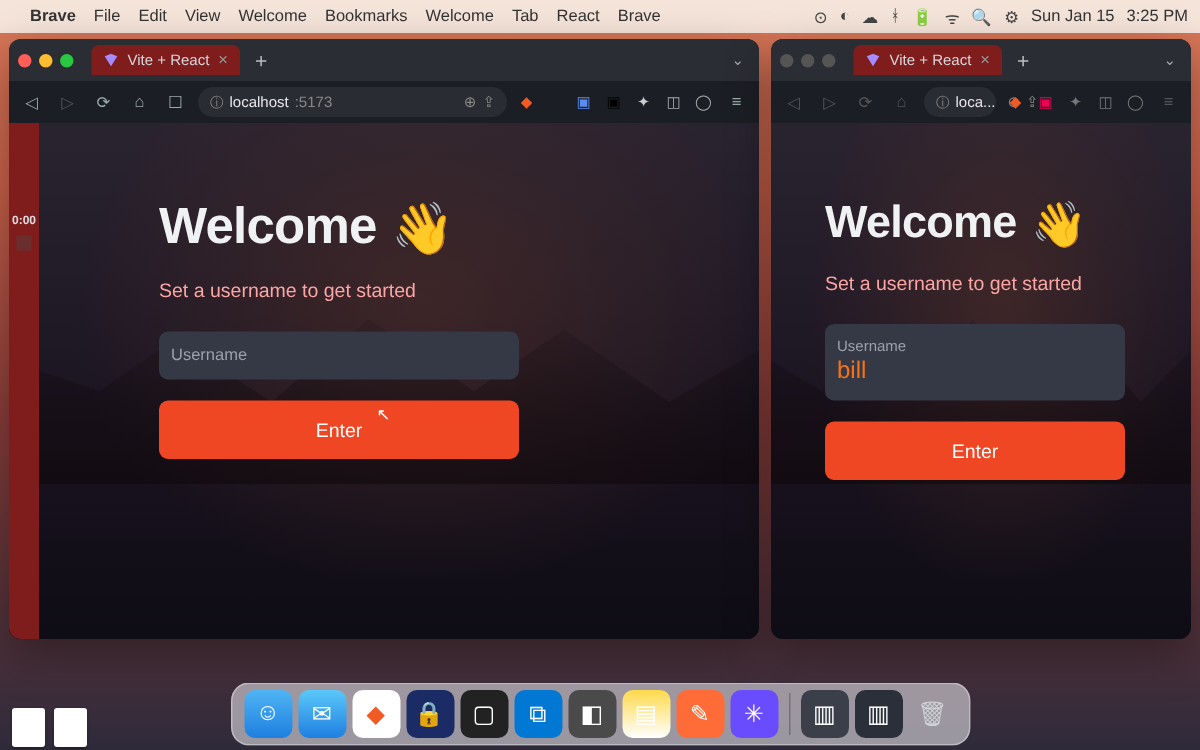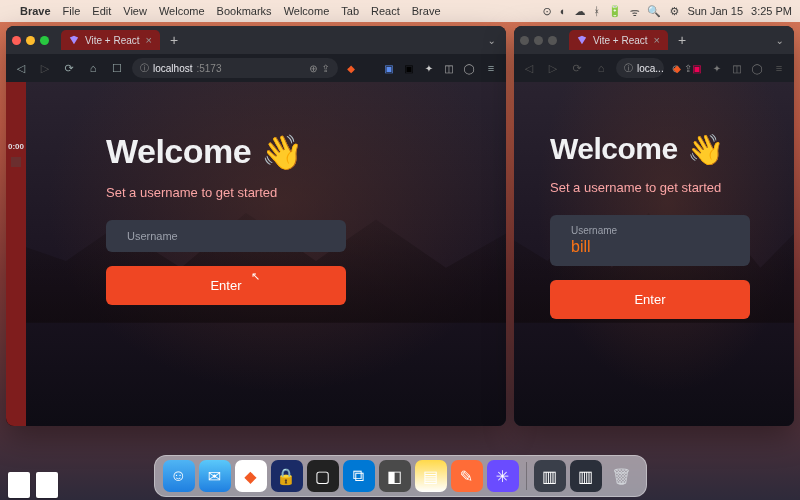--- a/index.html
+++ b/index.html
@@ -53,21 +53,21 @@
   .strip .time { color:#dedee3; font-size:8px; font-weight:600; }
   .strip .sq { width:10px; height:10px; background:#6b2e2e; }
 
   .card { position:relative; padding:50px 0 0 100px; color:#f0f1f3; }
   .w2 .card { padding:50px 0 0 36px; }
   .title { font-size:34px; font-weight:700; letter-spacing:-0.5px; display:flex; align-items:flex-start; gap:10px; }
   .w2 .title { font-size:30px; flex-wrap:wrap; }
   .wave { font-size:34px; }
   .w2 .wave { font-size:30px; }
   .subtitle { margin-top:12px; color:#fca5a5; font-size:13px; max-width:220px; line-height:1.4; }
-  .inputbox { margin-top:18px; width:240px; background:#353946; border-radius:6px; padding:10px 21px; }
+  .inputbox { margin-top:18px; width:240px; background:#353946; border-radius:6px; padding:10px 8px; }
   .w2 .inputbox{ width:200px; }
   .inputbox .lbl { color:#9ba0ab; font-size:10px; }
   .inputbox .val { color:#f97316; font-size:16px; margin-top:2px; min-height:14px; }
   .inputbox.empty .lbl { font-size:11px; }
   .enterbtn { margin-top:14px; width:240px; background:#ef4623; color:#fff; text-align:center; padding:12px 0; border-radius:6px; font-size:13px; font-weight:500; }
   .w2 .enterbtn{ width:200px; }
 
   .cursor { position:absolute; left:245px; top:188px; font-size:11px; color:#fff; }
 
   

